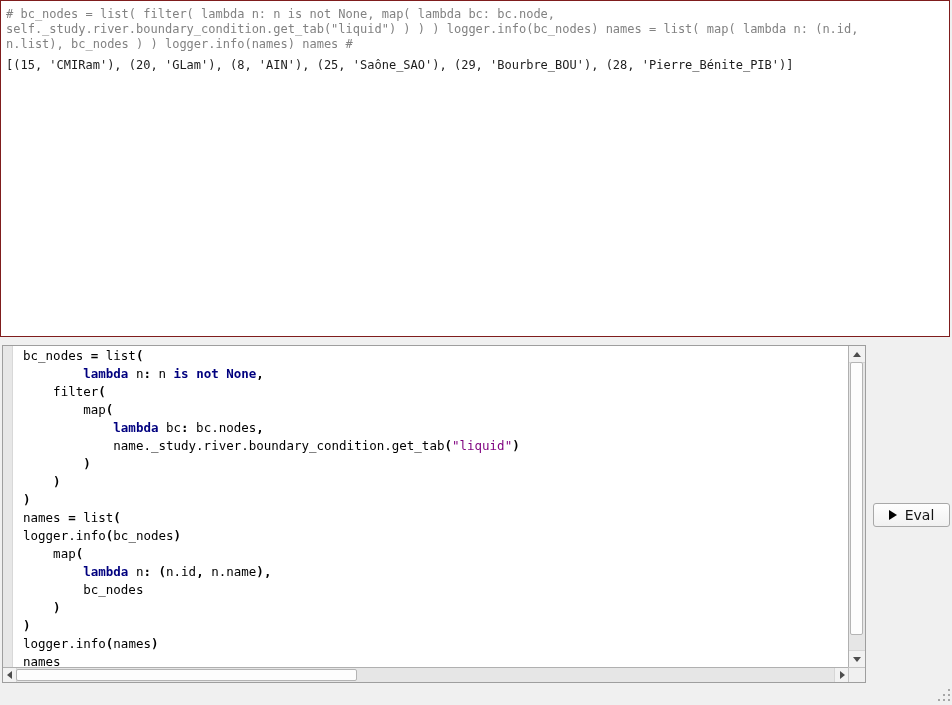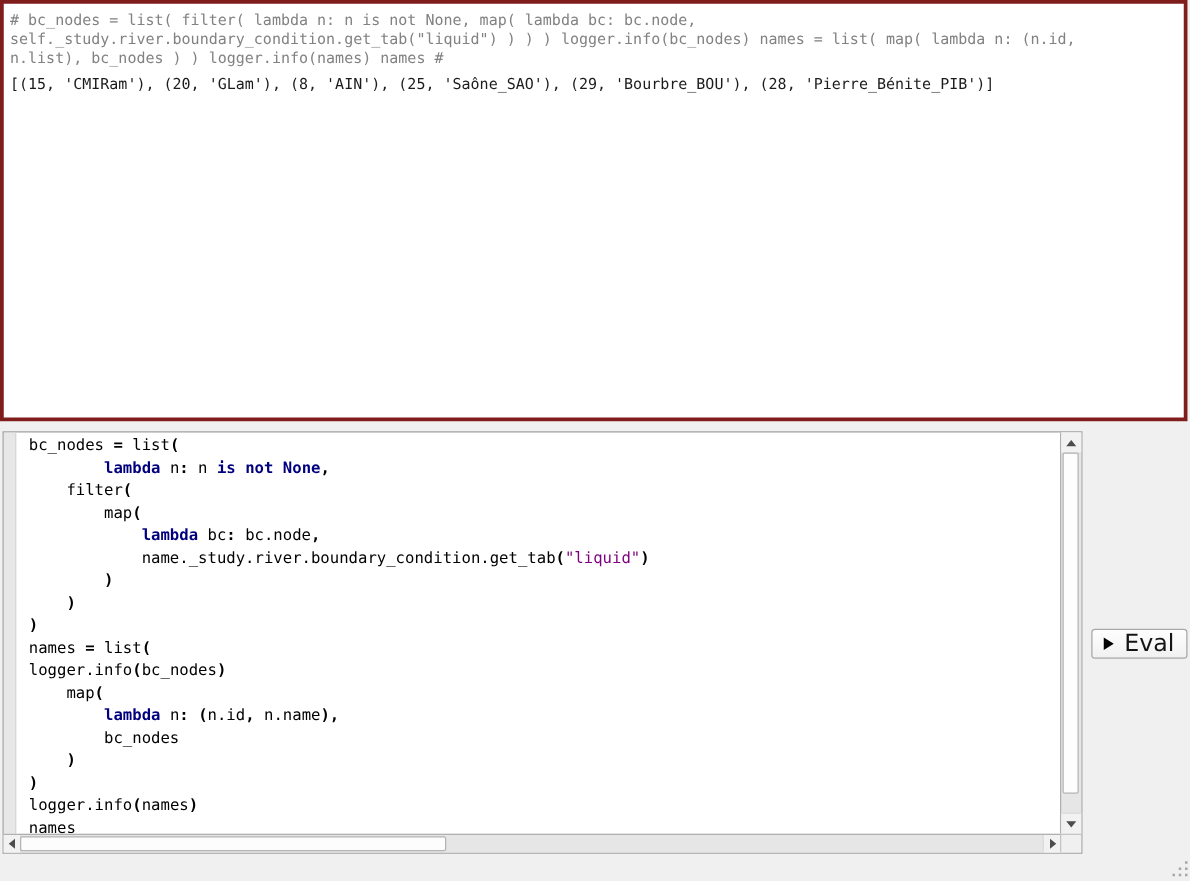--- a/index.html
+++ b/index.html
@@ -4,21 +4,21 @@
 <style>
   html,body { margin:0; padding:0; }
   body {
     width:952px; height:705px; position:relative; overflow:hidden;
     background:#f0f0f0;
     font-family:"DejaVu Sans","Liberation Sans",sans-serif;
   }
   
   #history {
     position:absolute; left:0; top:0; width:950px; height:337px;
-    box-sizing:border-box; background:#ffffff; border:3px solid #7f1d1d;
+    box-sizing:border-box; background:#ffffff; border:1px solid #7f1d1d;
     padding:6px 5px 0 5px; overflow:hidden;
     font:12px/15px "DejaVu Sans Mono","Liberation Mono",monospace;
   }
   .hline { white-space:pre; }
   .hline.echo   { color:#828282; }
   .hline.result { color:#1c1c1c; margin-top:6px; }
 
   
   #editor {
     position:absolute; left:2px; top:345px; width:864px; height:338px;
@@ -71,21 +71,21 @@
   .tri-down  { width:0; height:0; border-left:4px solid transparent; border-right:4px solid transparent; border-top:5px solid #4d4d4d; }
   .tri-left  { width:0; height:0; border-top:4px solid transparent; border-bottom:4px solid transparent; border-right:5px solid #4d4d4d; }
   .tri-right { width:0; height:0; border-top:4px solid transparent; border-bottom:4px solid transparent; border-left:5px solid #4d4d4d; }
 
   
   #eval-button {
     position:absolute; left:873px; top:503px; width:77px; height:24px;
     box-sizing:border-box; background:linear-gradient(#fefefe,#f1f1f1);
     border:1px solid #a8a8a8; border-radius:3px;
     display:flex; align-items:center; justify-content:center; gap:8px;
-    font-size:19px; color:#141414; cursor:default;
+    font-size:14px; color:#141414; cursor:default;
   }
   #play-icon { width:0; height:0; border-top:5px solid transparent; border-bottom:5px solid transparent; border-left:8px solid #000000; }
 
   
   #resize-grip { position:absolute; right:1px; bottom:2px; width:14px; height:14px; }
   .grip-dot { position:absolute; width:2px; height:2px; background:#a6a6a6; }
 </style>
 </head>
 <body>
 
@@ -97,21 +97,21 @@
   </div>
 
 <div id="editor">
   <div id="text-area">
     <div id="gutter"></div>
     <div id="code-content">
         <div class="cline"><span class="tok-d">bc_nodes </span><span class="tok-o">=</span><span class="tok-d"> list</span><span class="tok-o">(</span></div>
         <div class="cline"><span class="tok-d">        </span><span class="tok-k">lambda</span><span class="tok-d"> n</span><span class="tok-o">:</span><span class="tok-d"> n </span><span class="tok-k">is</span><span class="tok-d"> </span><span class="tok-k">not</span><span class="tok-d"> </span><span class="tok-k">None</span><span class="tok-o">,</span></div>
         <div class="cline"><span class="tok-d">    filter</span><span class="tok-o">(</span></div>
         <div class="cline"><span class="tok-d">        map</span><span class="tok-o">(</span></div>
-        <div class="cline"><span class="tok-d">            </span><span class="tok-k">lambda</span><span class="tok-d"> bc</span><span class="tok-o">:</span><span class="tok-d"> bc.node</span><span class="tok-o">,</span></div>
+        <div class="cline"><span class="tok-d">            </span><span class="tok-k">lambda</span><span class="tok-d"> bc</span><span class="tok-o">:</span><span class="tok-d"> bc.nodes</span><span class="tok-o">,</span></div>
         <div class="cline"><span class="tok-d">            name._study.river.boundary_condition.get_tab</span><span class="tok-o">(</span><span class="tok-s">"liquid"</span><span class="tok-o">)</span></div>
         <div class="cline"><span class="tok-d">        </span><span class="tok-o">)</span></div>
         <div class="cline"><span class="tok-d">    </span><span class="tok-o">)</span></div>
         <div class="cline"><span class="tok-o">)</span></div>
         <div class="cline"><span class="tok-d">names </span><span class="tok-o">=</span><span class="tok-d"> list</span><span class="tok-o">(</span></div>
         <div class="cline"><span class="tok-d">logger.info</span><span class="tok-o">(</span><span class="tok-d">bc_nodes</span><span class="tok-o">)</span></div>
         <div class="cline"><span class="tok-d">    map</span><span class="tok-o">(</span></div>
         <div class="cline"><span class="tok-d">        </span><span class="tok-k">lambda</span><span class="tok-d"> n</span><span class="tok-o">:</span><span class="tok-d"> </span><span class="tok-o">(</span><span class="tok-d">n.id</span><span class="tok-o">,</span><span class="tok-d"> n.name</span><span class="tok-o">)</span><span class="tok-o">,</span></div>
         <div class="cline"><span class="tok-d">        bc_nodes</span></div>
         <div class="cline"><span class="tok-d">    </span><span class="tok-o">)</span></div>

